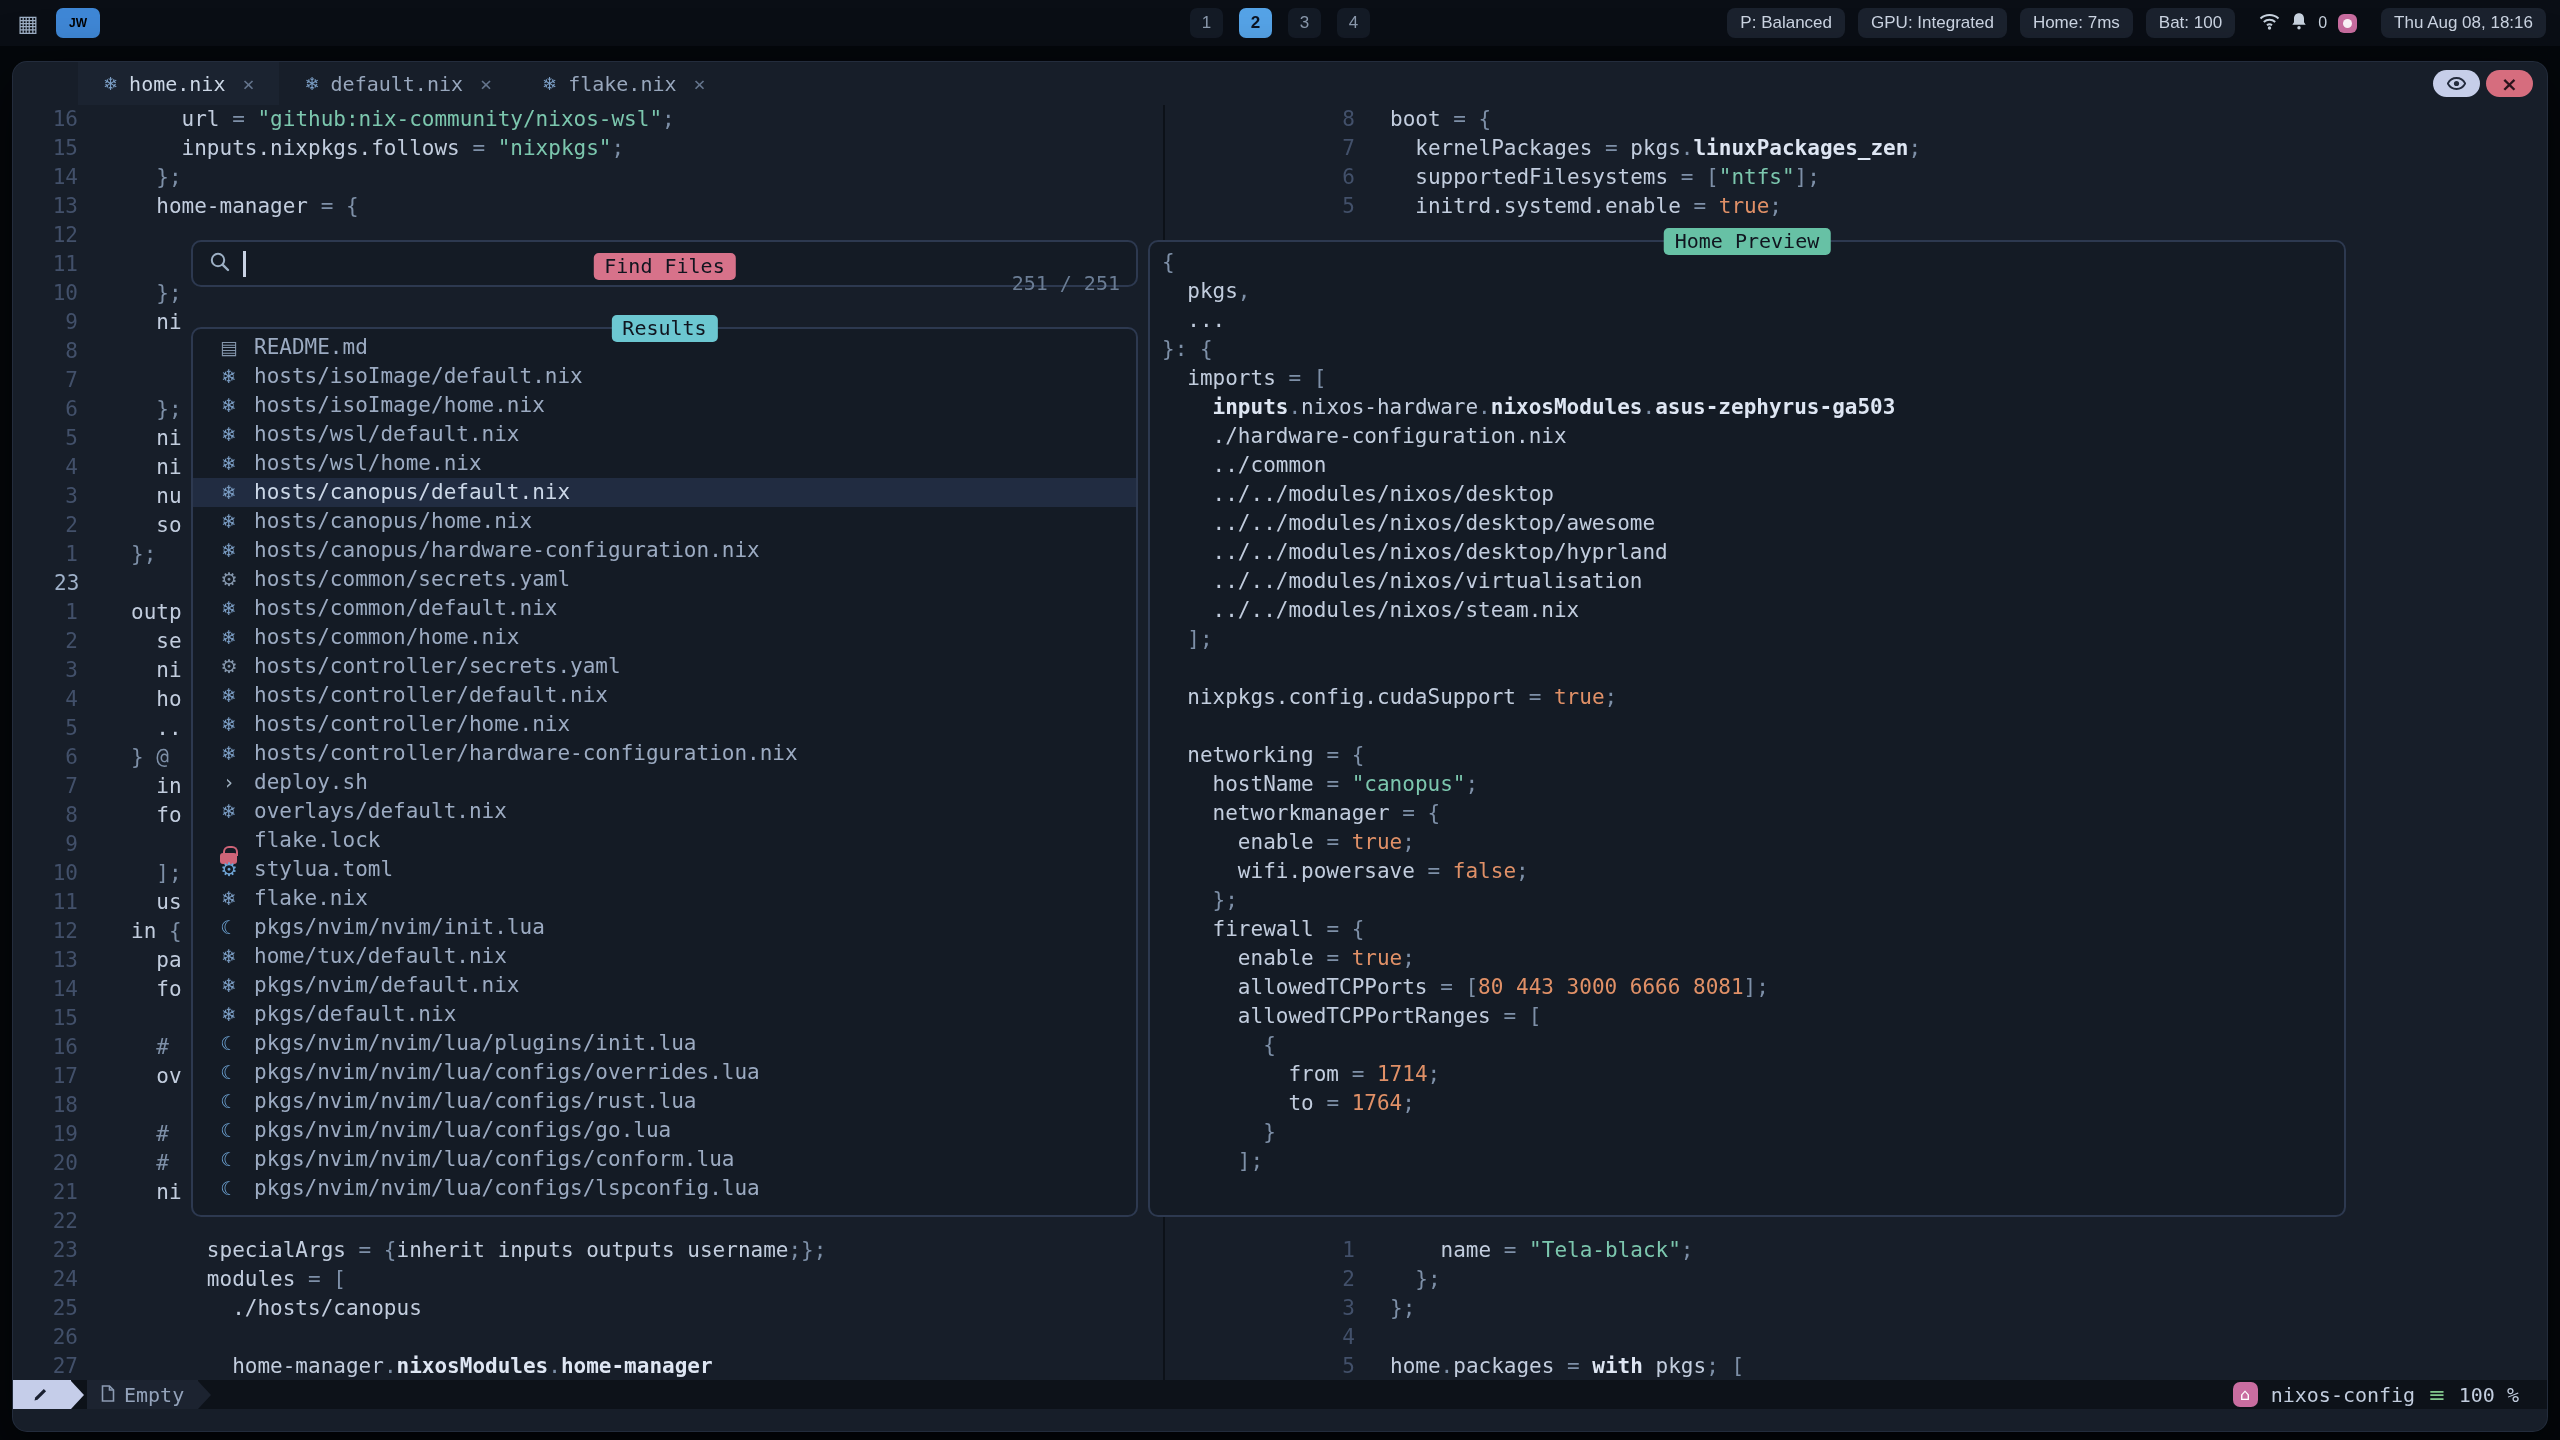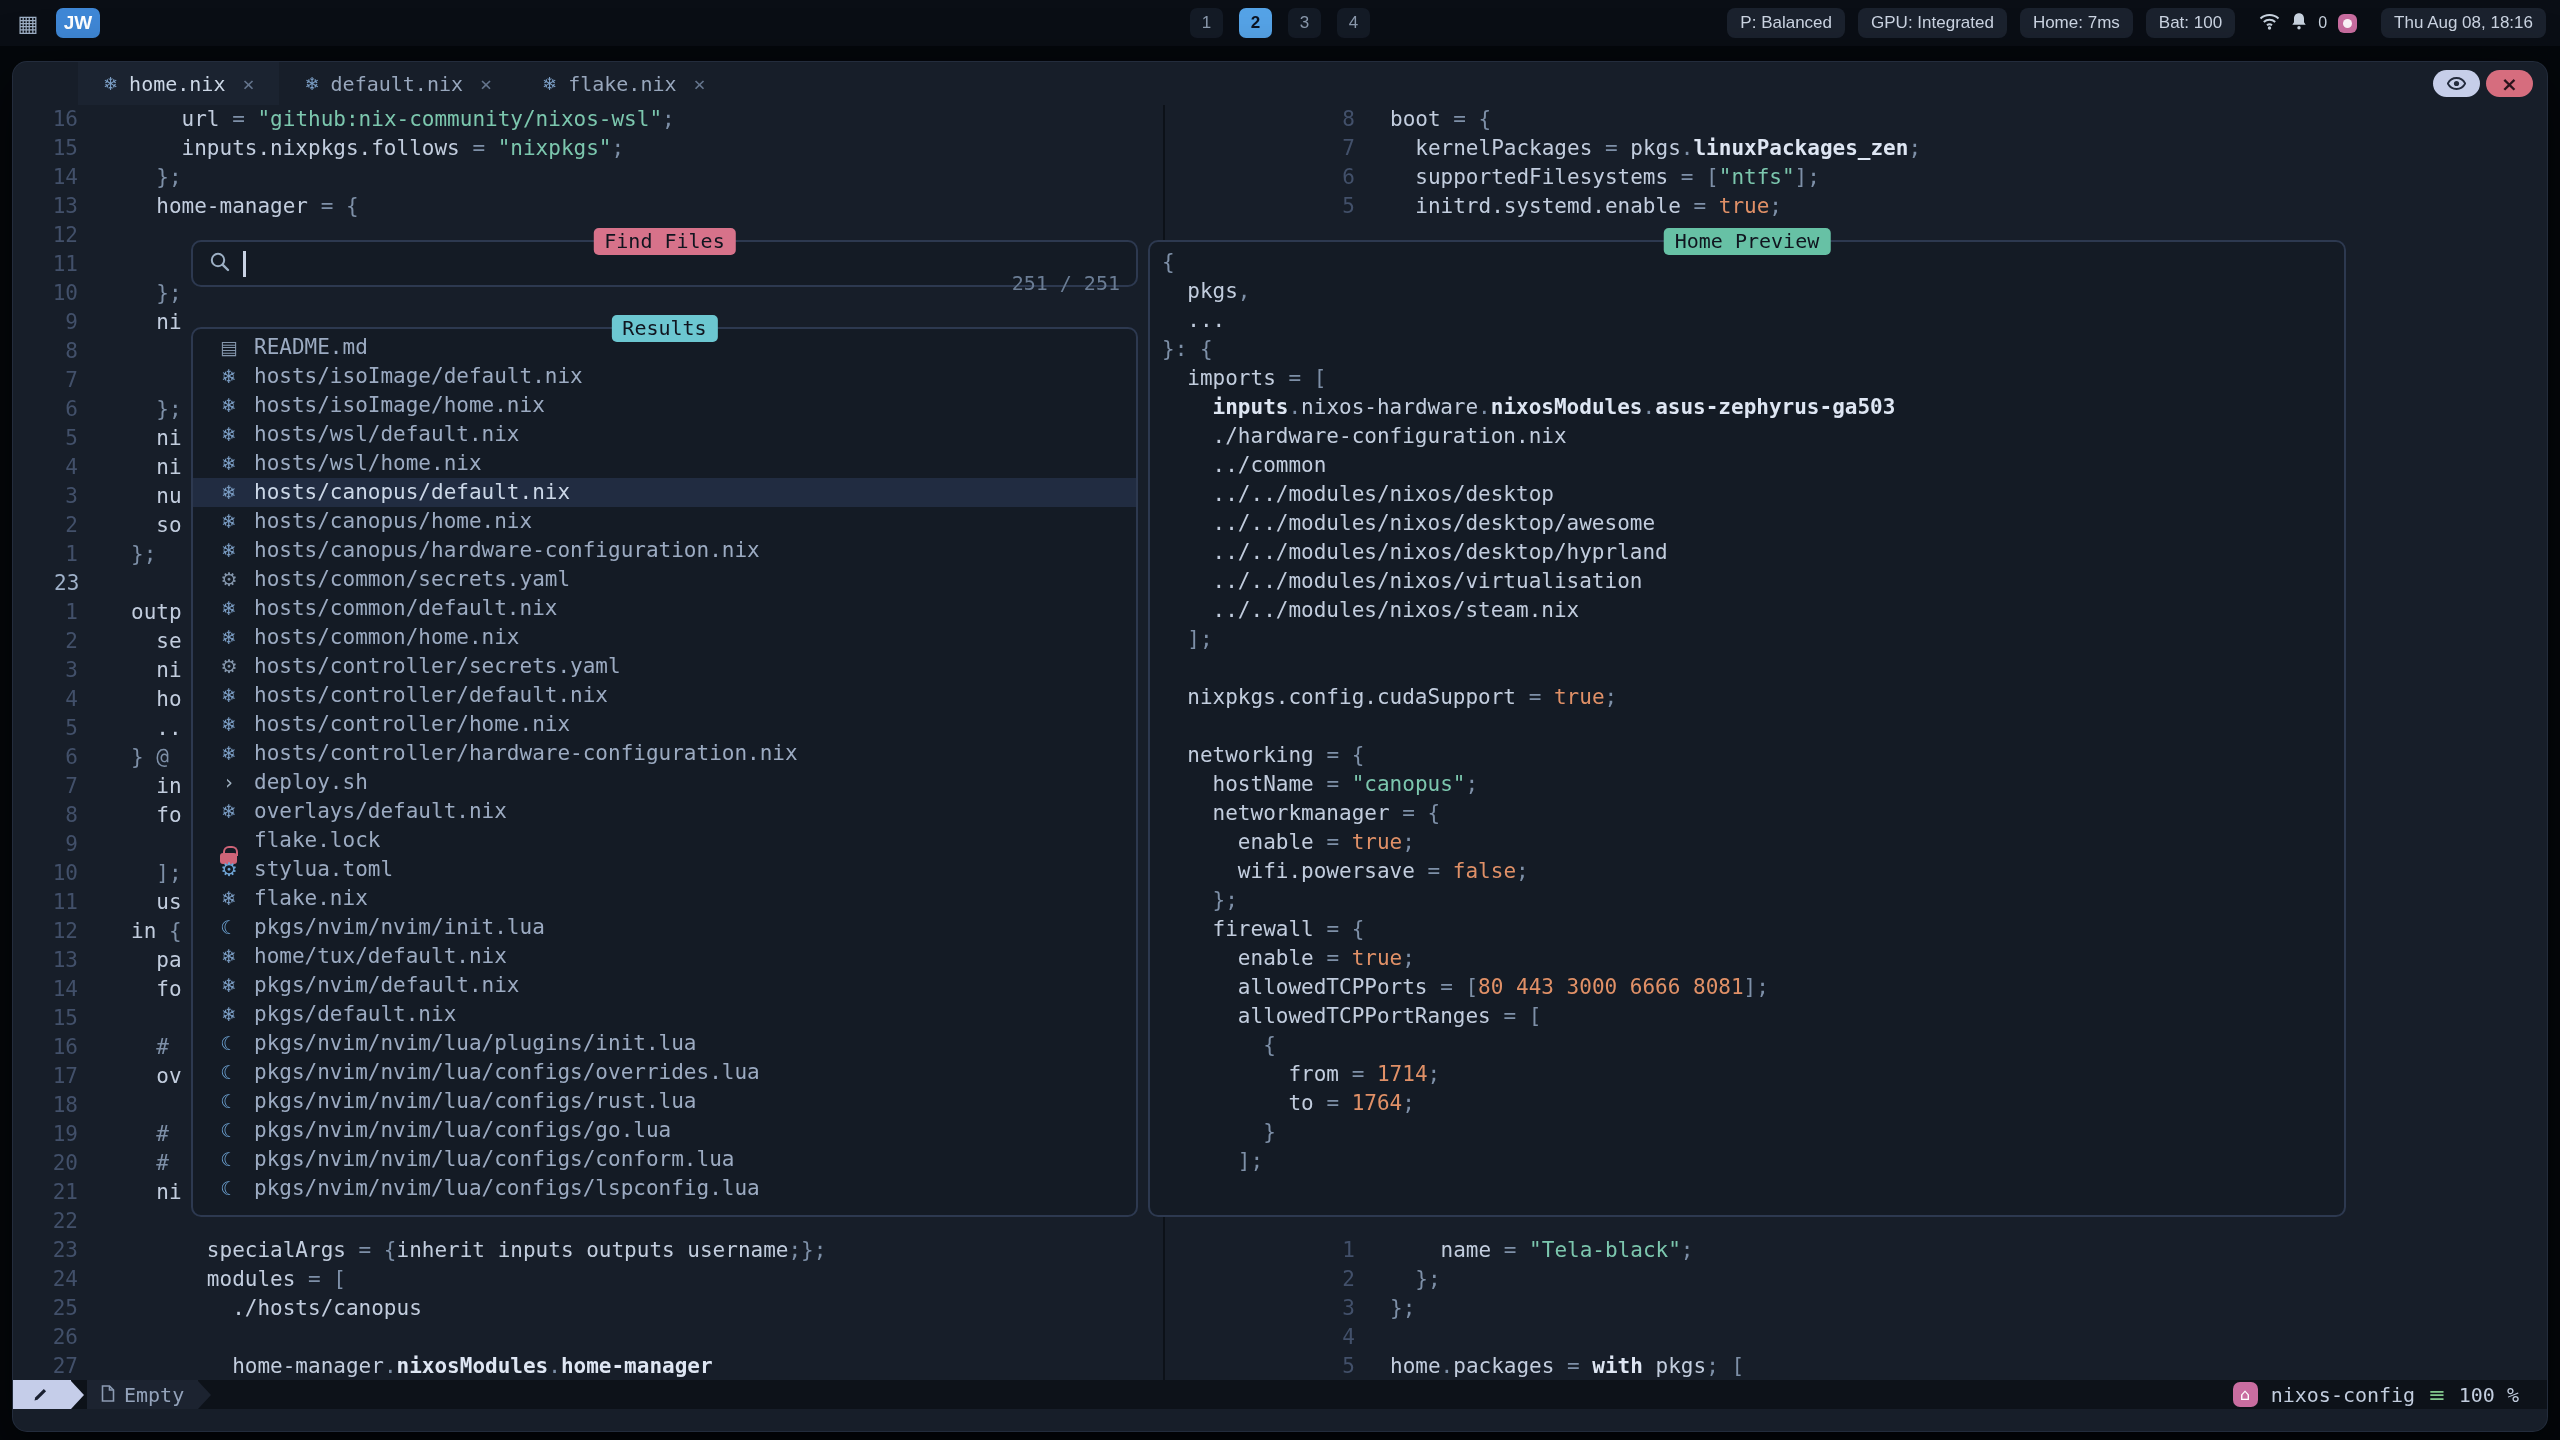--- a/index.html
+++ b/index.html
@@ -1,21 +1,21 @@
 <!DOCTYPE html>
 <html style="--bar_bg: #0a0e15; --window_bg: #171e29; --float_bg: #141b25; --border: #2d3950; --fg: #c2cdde; --bright: #dee6f3; --dim: #7e90a8; --string: #7cc7ae; --number: #e09067; --gutter: #42506a; --list_fg: #9cabc2; --sel_bg: #212c41; --accent_find: #d7728a; --accent_results: #6cc7d1; --accent_preview: #67c1a5; --insert_bg: #c5cde9; --statusline_bg: #0d1219; --pink: #c96da0; --green: #83c78d; --ws_active: #55a3e7; --logo_blue: #3f87d6;"><head>
 <meta charset="utf-8">
 <style>
   html,body{margin:0;padding:0;width:2560px;height:1440px;overflow:hidden;background:#04070b;font-family:"Liberation Sans",sans-serif;}
   *{box-sizing:content-box;}
   
   .topbar{position:absolute;top:0;left:0;width:2560px;height:46px;background:var(--bar_bg);}
   .tb-left{position:absolute;left:14px;top:0;height:46px;display:flex;align-items:center;gap:14px;}
   .apps-btn{width:28px;height:28px;background:none;border:none;color:#9fb0c6;font-size:22px;font-family:"DejaVu Sans",sans-serif;display:flex;align-items:center;justify-content:center;padding:0;}
-  .logo{min-width:36px;height:30px;border-radius:7px;background:var(--logo_blue);color:#ffffff;font-weight:bold;font-size:19px;display:flex;align-items:center;justify-content:center;padding:0 4px;}
+  .logo{min-width:36px;height:30px;border-radius:7px;background:var(--logo_blue);color:#000000;font-weight:bold;font-size:12px;display:flex;align-items:center;justify-content:center;padding:0 4px;}
   .tb-center{position:absolute;left:50%;top:8px;transform:translateX(-50%);display:flex;gap:16px;}
   .ws{min-width:33px;height:30px;border:none;border-radius:7px;background:#141b26;color:#8b99ad;font-size:17px;display:flex;align-items:center;justify-content:center;padding:0;font-family:"Liberation Sans",sans-serif;}
   .ws.active{background:var(--ws_active);color:#0c1320;font-weight:bold;}
   .tb-right{position:absolute;right:14px;top:8px;height:30px;display:flex;align-items:center;gap:24px;}
   .tchip{height:30px;border-radius:8px;background:#1b222e;color:#ccd5e3;font-size:17px;padding:0 13px;display:flex;align-items:center;white-space:nowrap;}
   .bar-icons{display:flex;align-items:center;gap:11px;}
   .notif-count{font-size:16px;color:#c8d2de;}
   .cast{width:19px;height:19px;border-radius:6px;background:var(--pink);position:relative;}
   .cast::after{content:"";position:absolute;left:5px;top:5px;width:9px;height:9px;background:#fff;border-radius:50%;opacity:.92;}
   
@@ -40,21 +40,21 @@
   .row.cur .gutter{flex:0 0 55px;padding:0 0 0 41px;text-align:left;color:#9fb1c9;}
   .split-right .gutter{flex:0 0 190px;padding-right:0;}
   .split-right .code{margin-left:35px;}
   .c-f{color:var(--fg);} .c-d{color:var(--dim);} .c-s{color:var(--string);} .c-n{color:var(--number);} .c-b{color:var(--bright);font-weight:bold;}
   
   .fbox{position:absolute;background:var(--float_bg);border:2px solid var(--border);border-radius:10px;}
   .prompt-box{left:178px;top:178px;width:943px;height:43px;}
   .results-box{left:178px;top:265px;width:943px;height:886px;}
   .preview-box{left:1135px;top:178px;width:1194px;height:973px;}
   .ftitle{position:absolute;top:-14px;height:27px;line-height:27px;padding:0 11px;border-radius:5px;font-family:"DejaVu Sans Mono",monospace;font-size:20px;color:#10151f;left:50%;transform:translateX(-50%);white-space:nowrap;}
-  .t-find{background:var(--accent_find);} .t-res{background:var(--accent_results);} .t-prev{background:var(--accent_preview);}
+  .t-find{background:var(--accent_find);margin-top:25px;} .t-res{background:var(--accent_results);} .t-prev{background:var(--accent_preview);}
   .prompt-inner{display:flex;align-items:center;height:100%;padding:0 16px;gap:13px;}
   .cursor-bar{width:3px;height:26px;background:#c9d3e4;}
   .counter{margin-left:auto;color:#6b7d95;font-family:"DejaVu Sans Mono",monospace;font-size:20px;margin-top:38px;}
   .res-list{padding-top:4px;}
   .res-row{height:29px;display:flex;align-items:center;padding:0 10px 0 24px;gap:13px;font-family:"DejaVu Sans Mono",monospace;font-size:21px;line-height:29px;color:var(--list_fg);}
   .res-row.sel{background:var(--sel_bg);color:#cbd7e7;}
   .ficon{flex:0 0 24px;width:24px;text-align:center;font-family:"DejaVu Sans",sans-serif;font-size:19px;line-height:29px;position:relative;}
   .lock-icon::before{content:"";position:absolute;left:6px;top:5px;width:11px;height:8px;border:2.4px solid #cf6478;border-bottom:none;border-radius:6px 6px 0 0;}
   .lock-icon::after{content:"";position:absolute;left:3px;top:12px;width:17px;height:11px;background:#cf6478;border-radius:3px;}
   .preview-inner{padding-top:6px;}

